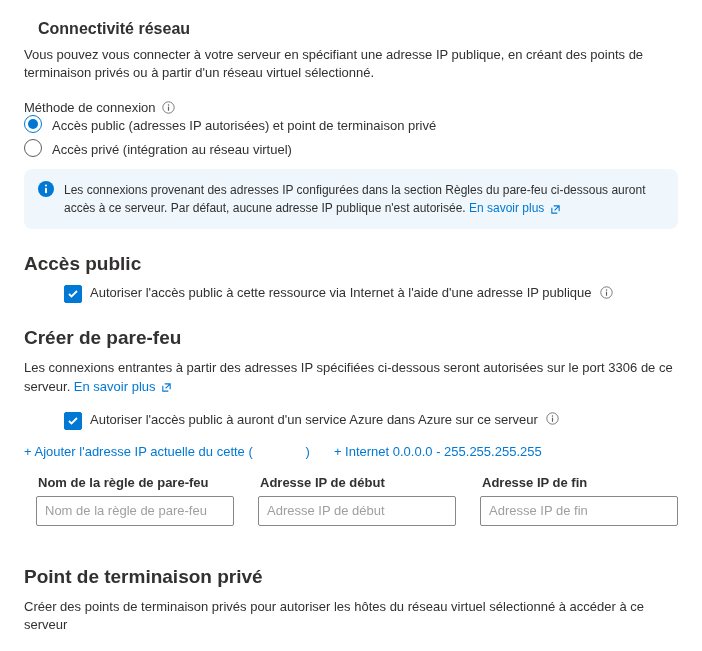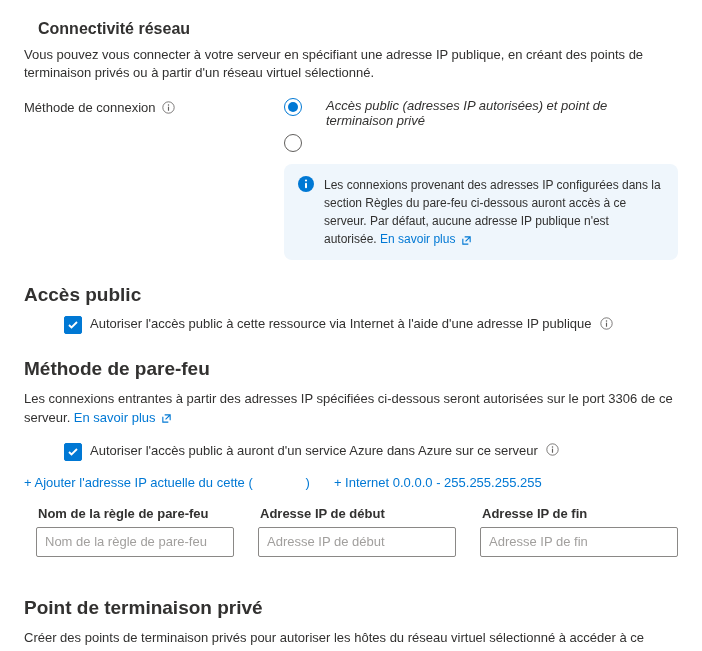--- a/index.html
+++ b/index.html
@@ -28,39 +28,39 @@
     .description {
       font-size: 13px;
       color: #323130;
       margin-bottom: 16px;
       line-height: 1.4;
     }
     .form-row {
       display: flex;
       align-items: flex-start;
       margin-bottom: 8px;
+      flex-direction: column;
     }
     .form-label {
       width: 260px;
       font-size: 13px;
       color: #323130;
       padding-top: 2px;
       display: flex;
       align-items: center;
       gap: 6px;
     }
     .form-content {
       flex: 1;
     }
     .radio-row {
       display: flex;
-      align-items: flex-start;
-      gap: 24px;
+      align-items: flex-end;
+      gap: 10px;
       margin-bottom: 6px;
-      font-style: italic;
     }
     .radio {
       width: 18px;
       height: 18px;
       border-radius: 50%;
       border: 1px solid #605e5c;
       display: inline-flex;
       align-items: center;
       justify-content: center;
       cursor: pointer;
@@ -183,20 +183,21 @@
         </svg>
     </span>
   </div>
   <div class="form-content">
     <div class="radio-row">
       <span class="radio checked"></span>
       <span>Accès public (adresses IP autorisées) et point de terminaison privé</span>
     </div>
     <div class="radio-row">
       <span class="radio"></span>
+      <span>Accès privé (intégration au réseau virtuel)</span>
     </div>
     <div class="info-box">
       <span class="info-box-icon">
         <svg width="16" height="16" viewBox="0 0 16 16">
             <circle cx="8" cy="8" r="8" fill="#0078d4"></circle>
             <circle cx="8" cy="4.5" r="1.1" fill="#fff"></circle>
             <rect x="7" y="6.8" width="2" height="5.5" rx="1" fill="#fff"></rect>
           </svg>
       </span>
       <div>
@@ -223,21 +224,21 @@
   <span>Autoriser l'accès public à cette ressource via Internet à l'aide d'une adresse IP publique</span>
   <span class="info-icon">
     <svg width="13" height="13" viewBox="0 0 16 16">
         <circle cx="8" cy="8" r="7" fill="none" stroke="#605e5c" stroke-width="1"></circle>
         <circle cx="8" cy="5" r="0.9" fill="#605e5c"></circle>
         <rect x="7.3" y="7" width="1.4" height="5" fill="#605e5c"></rect>
       </svg>
   </span>
 </div>
 
-<h3>Méthode de pare-feu</h3>
+<h3>Créer de pare-feu</h3>
 <p class="description">
   <span>Les connexions entrantes à partir des adresses IP spécifiées ci-dessous seront autorisées sur le port 3306 de ce serveur. </span>
   <a class="link"><span>En savoir plus</span>
     <span class="ext-icon">
       <svg width="11" height="11" viewBox="0 0 12 12">
           <path d="M4 2h6v6M10 2L5 7M8 10H2V4" fill="none" stroke="#0078d4" stroke-width="1.2"></path>
         </svg>
     </span>
   </a>
 </p>

